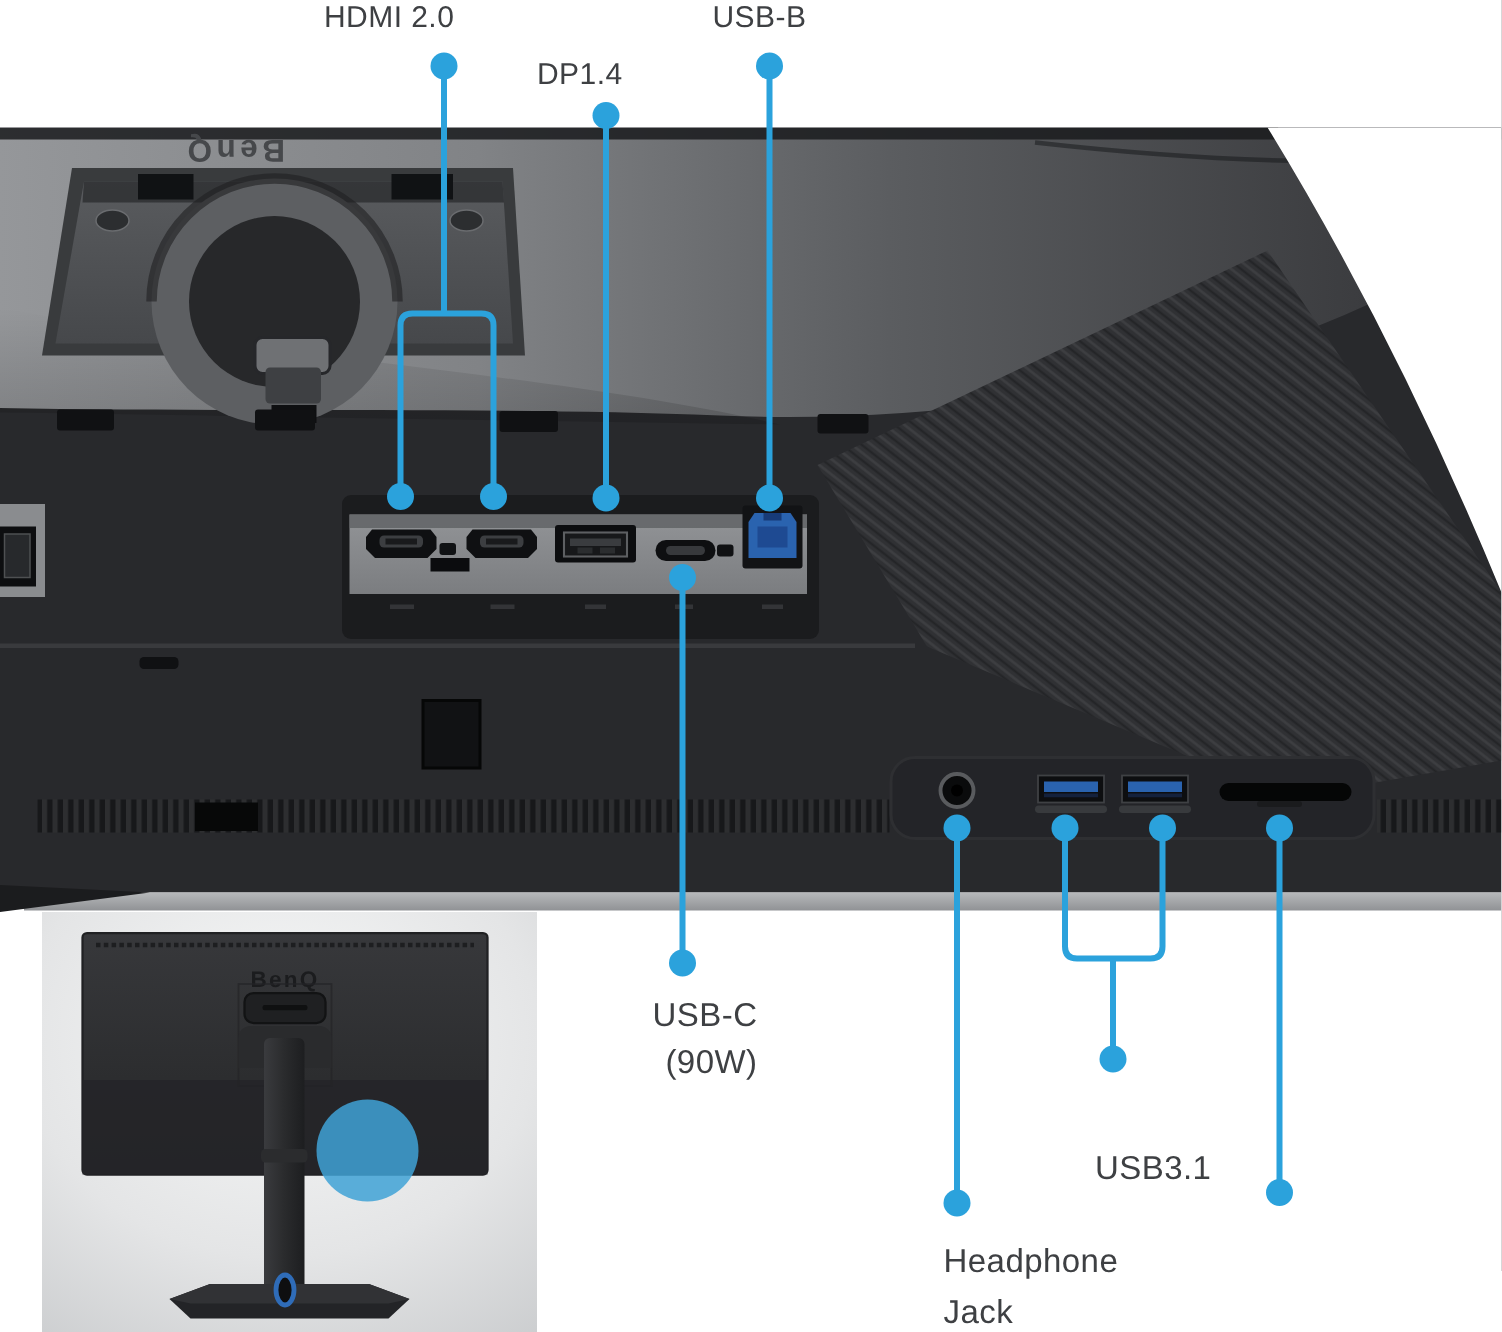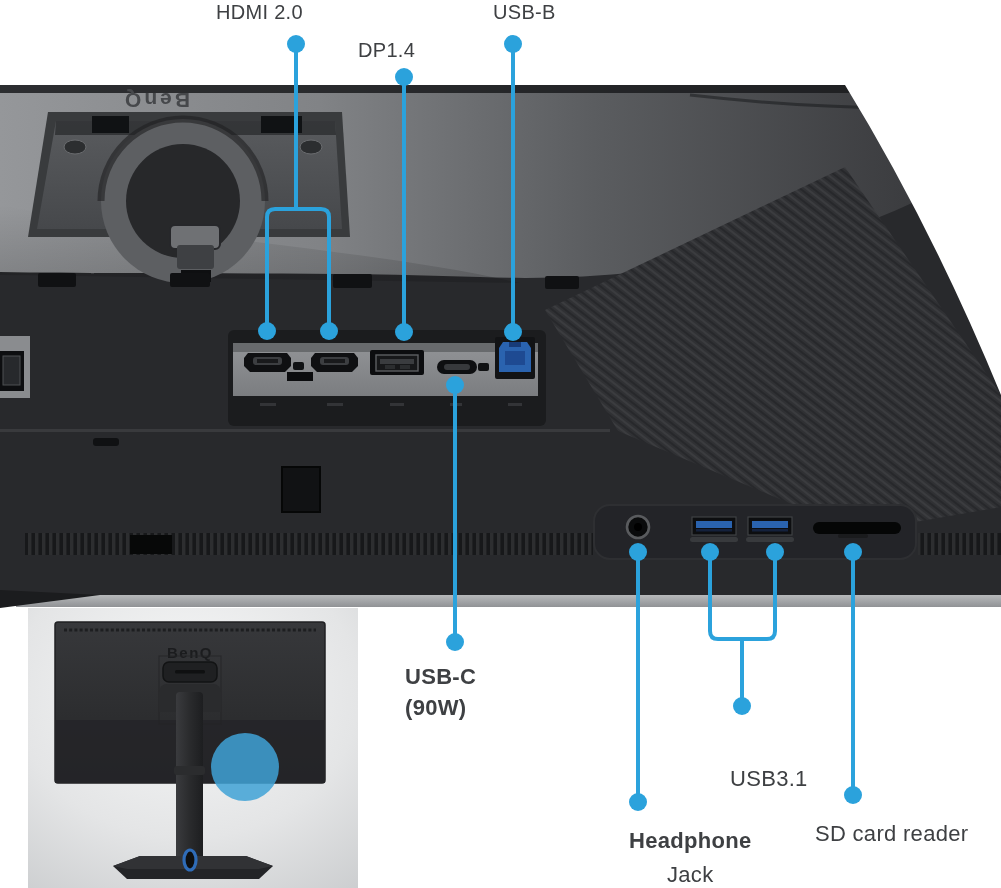--- a/index.html
+++ b/index.html
@@ -3,21 +3,20 @@
 <meta charset="utf-8">
 <style>
   html,body{margin:0;padding:0;background:#fff;}
   .canvas{
     position:relative;width:1001px;height:888px;background:#ffffff;overflow:hidden;
     font-family:"Liberation Sans", sans-serif;
   }
   .callout-label{
     position:absolute;color:#3e4043;font-size:20px;letter-spacing:.3px;
     white-space:nowrap;
-    text-align:center;
   }
   .callout-label.big{font-size:22px;}
   svg{position:absolute;display:block;}
   .lines{pointer-events:none;}
 </style>
 </head>
 <body>
 
 <div class="canvas">
 
@@ -277,29 +276,28 @@
       <path d="M853,555 V791"></path>
       <circle cx="853" cy="552" r="9" fill="#2ba2dc" stroke="none"></circle>
       <circle cx="853" cy="795" r="9" fill="#2ba2dc" stroke="none"></circle>
     </g>
   </svg>
 
   <div class="callout-label" style="left:216px;top:1px">HDMI 2.0</div>
 
   <div class="callout-label" style="left:358px;top:39px">DP1.4</div>
 
-  <div class="callout-label" style="left:493px;top:1px">USB-B</div>
-
-  <div class="callout-label big" style="left:405px;top:661px;width:100px;text-align:left;line-height:31px;white-space:normal;font-weight:bold;">
+  <div class="callout-label" style="left:475px;top:1px">USB-B</div>
+
+  <div class="callout-label big" style="left:405px;top:661px;width:100px;text-align:right;line-height:31px;white-space:normal;">
     <span style="display:block;">USB-C</span>
     <span style="display:block;">(90W)</span>
   </div>
 
   <div class="callout-label big" style="left:629px;top:824px;line-height:34px;white-space:normal;">
-    <span style="display:block;font-weight:bold;">Headphone</span>
+    <span style="display:block;">Headphone</span>
     <span style="display:block;">Jack</span>
   </div>
 
   <div class="callout-label big" style="left:730px;top:766px">USB3.1</div>
 
-  <div class="callout-label big" style="left:815px;top:821px">SD card reader</div>
 
 </div>
 
 </body></html>

